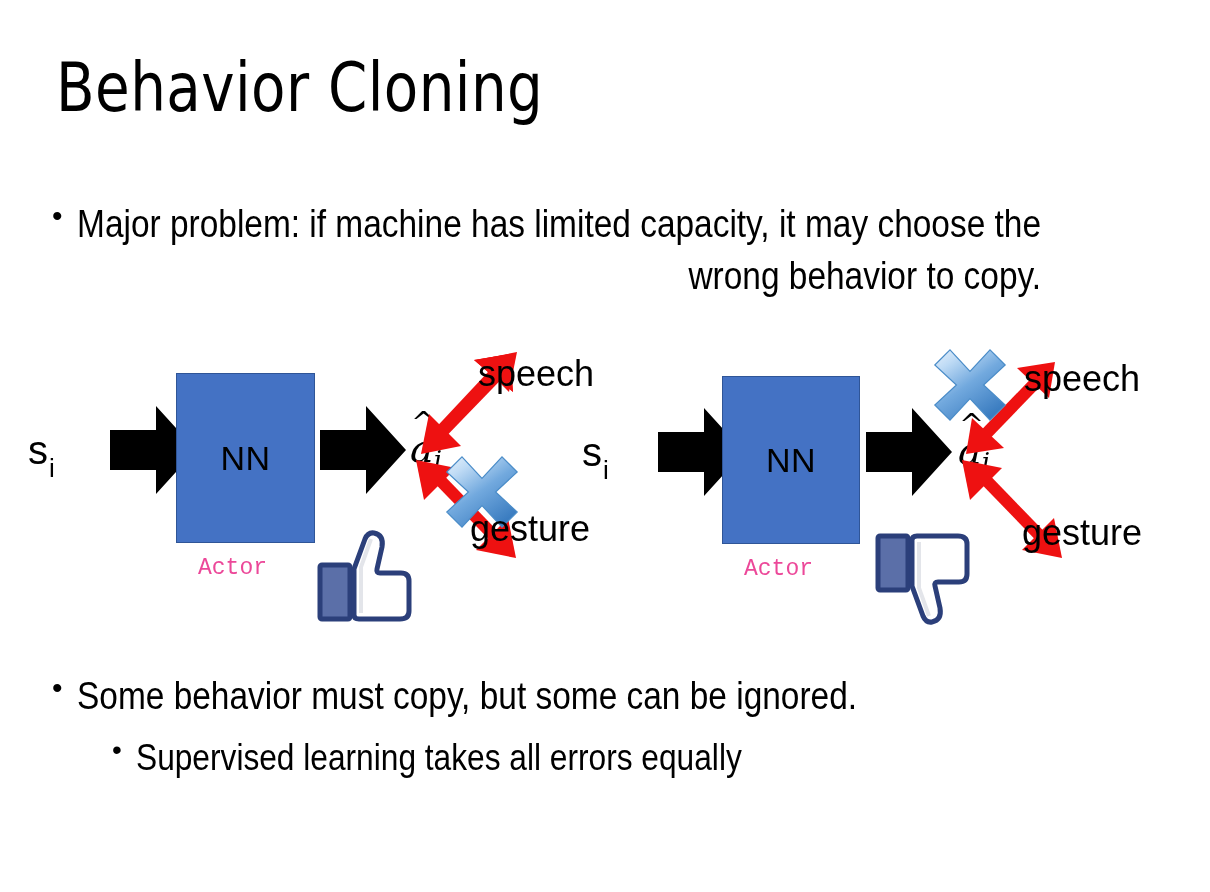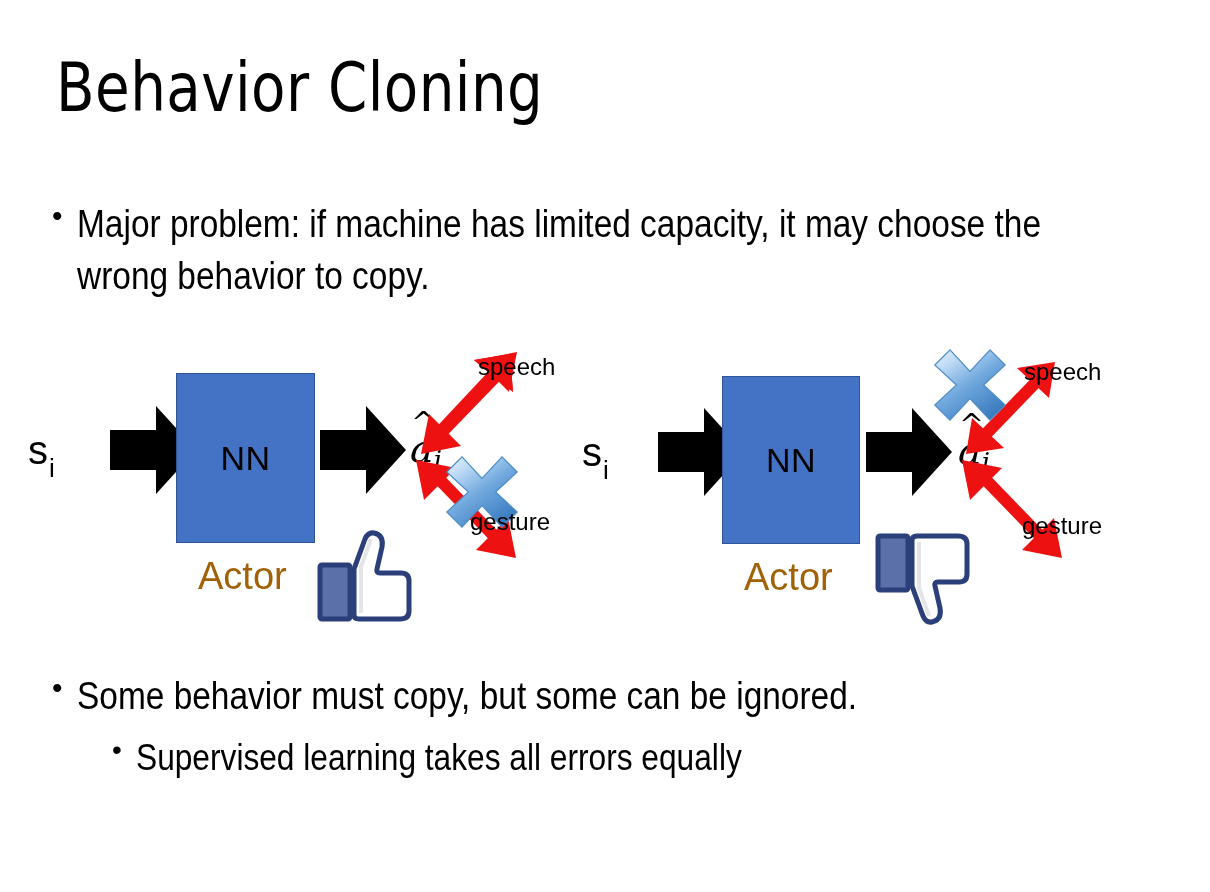--- a/index.html
+++ b/index.html
@@ -9,20 +9,21 @@
   }
   body {
     font-family: "Liberation Sans", sans-serif;
   }
   #slide {
     position: relative;
     width: 1210px;
     height: 892px;
     background: #ffffff;
     overflow: hidden;
+    text-align: right;
   }
 
   
   .slide-title {
     position: absolute;
     left: 56px;
     top: 48px;
     font-family: "DejaVu Sans Condensed", "Liberation Sans", sans-serif;
     font-size: 68px;
     font-weight: 300;
@@ -106,23 +107,24 @@
     align-items: center;
     justify-content: center;
   }
   .nn-label {
     color: #000000;
     font-size: 34px;
     letter-spacing: 0.5px;
   }
   .actor-label {
     position: absolute;
-    font-size: 38px;
-    color: #a16207;
+    font-size: 23px;
+    color: #ec4899;
     white-space: nowrap;
+    font-family: Liberation Mono, monospace;
   }
 
   .block-arrow { position: absolute; }
 
   .action-label {
     position: absolute;
     font-family: "DejaVu Serif", "Liberation Serif", serif;
     font-style: italic;
     font-size: 40px;
     color: #000000;
@@ -138,21 +140,21 @@
   }
   .action-label .sub {
     font-size: 26px;
     position: relative;
     top: 7px;
     left: 0px;
   }
 
   .out-label {
     position: absolute;
-    font-size: 24px;
+    font-size: 36px;
     color: #000000;
     white-space: nowrap;
   }
 
   .red-arrow { position: absolute; }
   .blue-x    { position: absolute; }
   .thumb-icon { position: absolute; }
 </style>
 </head>
 <body>

